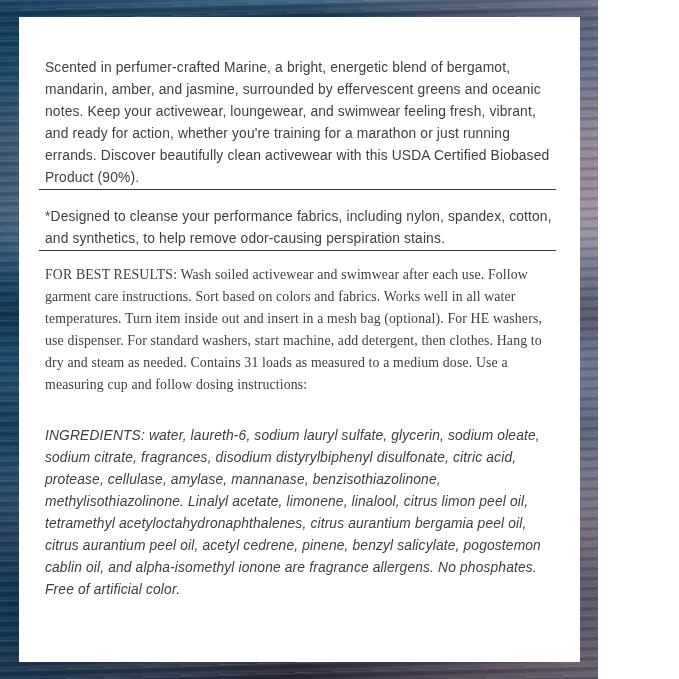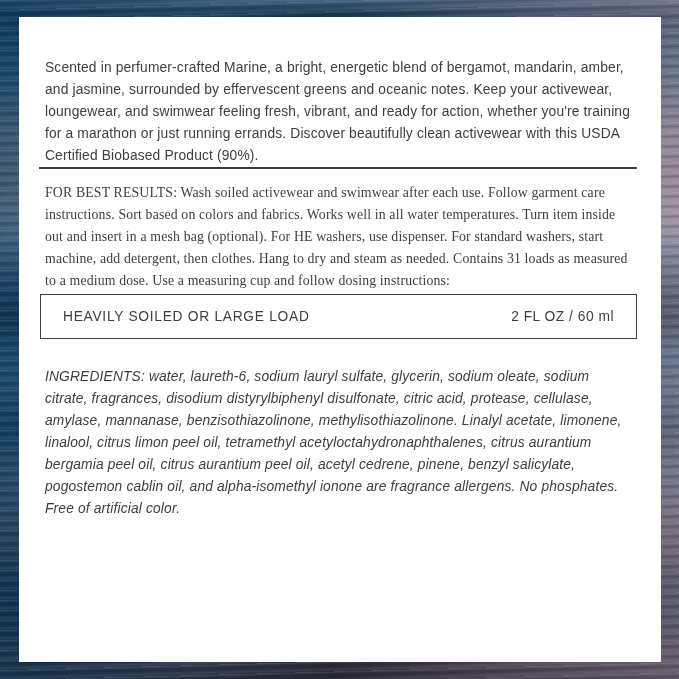--- a/index.html
+++ b/index.html
@@ -3,21 +3,21 @@
 <meta charset="utf-8">
 <style>
   html, body { margin: 0; padding: 0; }
   body {
     width: 679px; height: 679px;
     overflow: hidden;
     font-family: "Liberation Sans", sans-serif;
   }
   .scene {
     position: relative;
-    width: 679px; height: 679px;
+    width: 598px; height: 679px;
   }
   
   .ocean {
     position: absolute; inset: 0;
     background:
       repeating-linear-gradient(178.5deg,
         rgba(255,255,255,0.14) 0px, rgba(255,255,255,0) 2px,
         rgba(8,18,32,0.20) 4px, rgba(255,255,255,0) 6px,
         rgba(255,255,255,0.07) 8px, rgba(255,255,255,0) 10px),
       linear-gradient(90deg,
@@ -90,30 +90,27 @@
 
 <div class="scene">
   <div class="ocean"></div>
 
   <div class="card">
 
     <p class="p1">Scented in perfumer-crafted Marine, a bright, energetic blend of bergamot, mandarin, amber, and jasmine, surrounded by effervescent greens and oceanic notes. Keep your activewear, loungewear, and swimwear feeling fresh, vibrant, and ready for action, whether you're training for a marathon or just running errands. Discover beautifully clean activewear with this USDA Certified Biobased Product (90%).</p>
 
     <hr class="rule rule1">
 
+    <p class="p2">*Designed to cleanse your performance fabrics, including nylon, spandex, cotton, and synthetics, to help remove odor-causing perspiration stains.</p>
 
     <hr class="rule rule2">
 
     <p class="p3">FOR BEST RESULTS: Wash soiled activewear and swimwear after each use. Follow garment care instructions. Sort based on colors and fabrics. Works well in all water temperatures. Turn item inside out and insert in a mesh bag (optional). For HE washers, use dispenser. For standard washers, start machine, add detergent, then clothes. Hang to dry and steam as needed. Contains 31 loads as measured to a medium dose. Use a measuring cup and follow dosing instructions:</p>
 
     <table class="dosing">
       <tbody>
-        <tr>
-          <td class="load-label">HEAVILY SOILED OR LARGE LOAD</td>
-          <td class="load-amount">2 FL OZ / 60 ml</td>
-        </tr>
       </tbody>
     </table>
 
     <p class="p4">INGREDIENTS: water, laureth-6, sodium lauryl sulfate, glycerin, sodium oleate, sodium citrate, fragrances, disodium distyrylbiphenyl disulfonate, citric acid, protease, cellulase, amylase, mannanase, benzisothiazolinone, methylisothiazolinone. Linalyl acetate, limonene, linalool, citrus limon peel oil, tetramethyl acetyloctahydronaphthalenes, citrus aurantium bergamia peel oil, citrus aurantium peel oil, acetyl cedrene, pinene, benzyl salicylate, pogostemon cablin oil, and alpha-isomethyl ionone are fragrance allergens. No phosphates. Free of artificial color.</p>
 
   </div>
 </div>
 
 </body></html>

